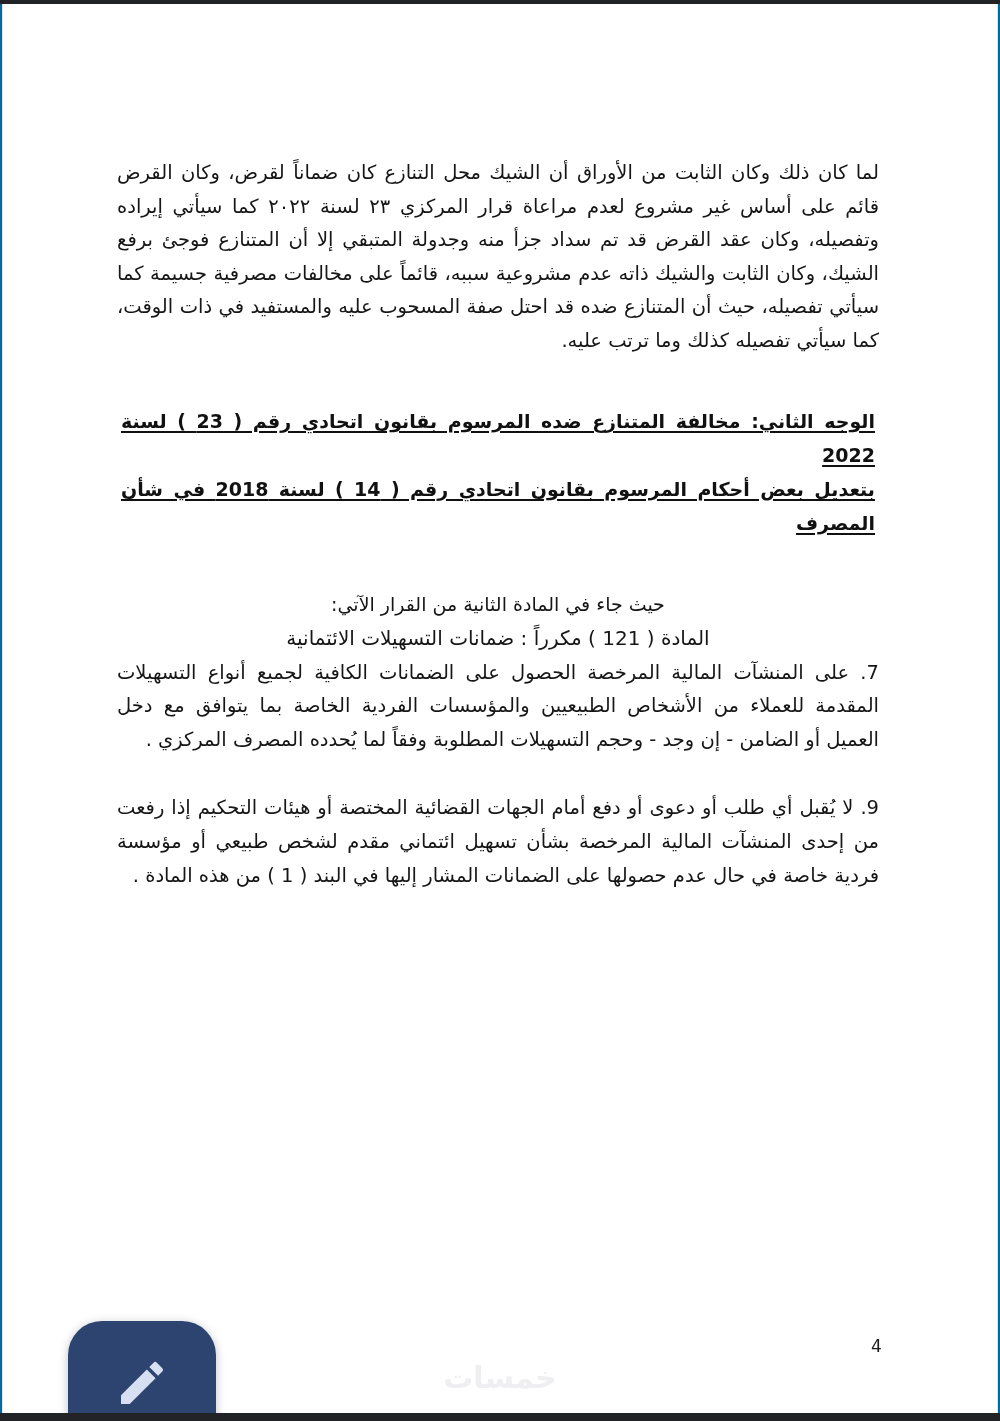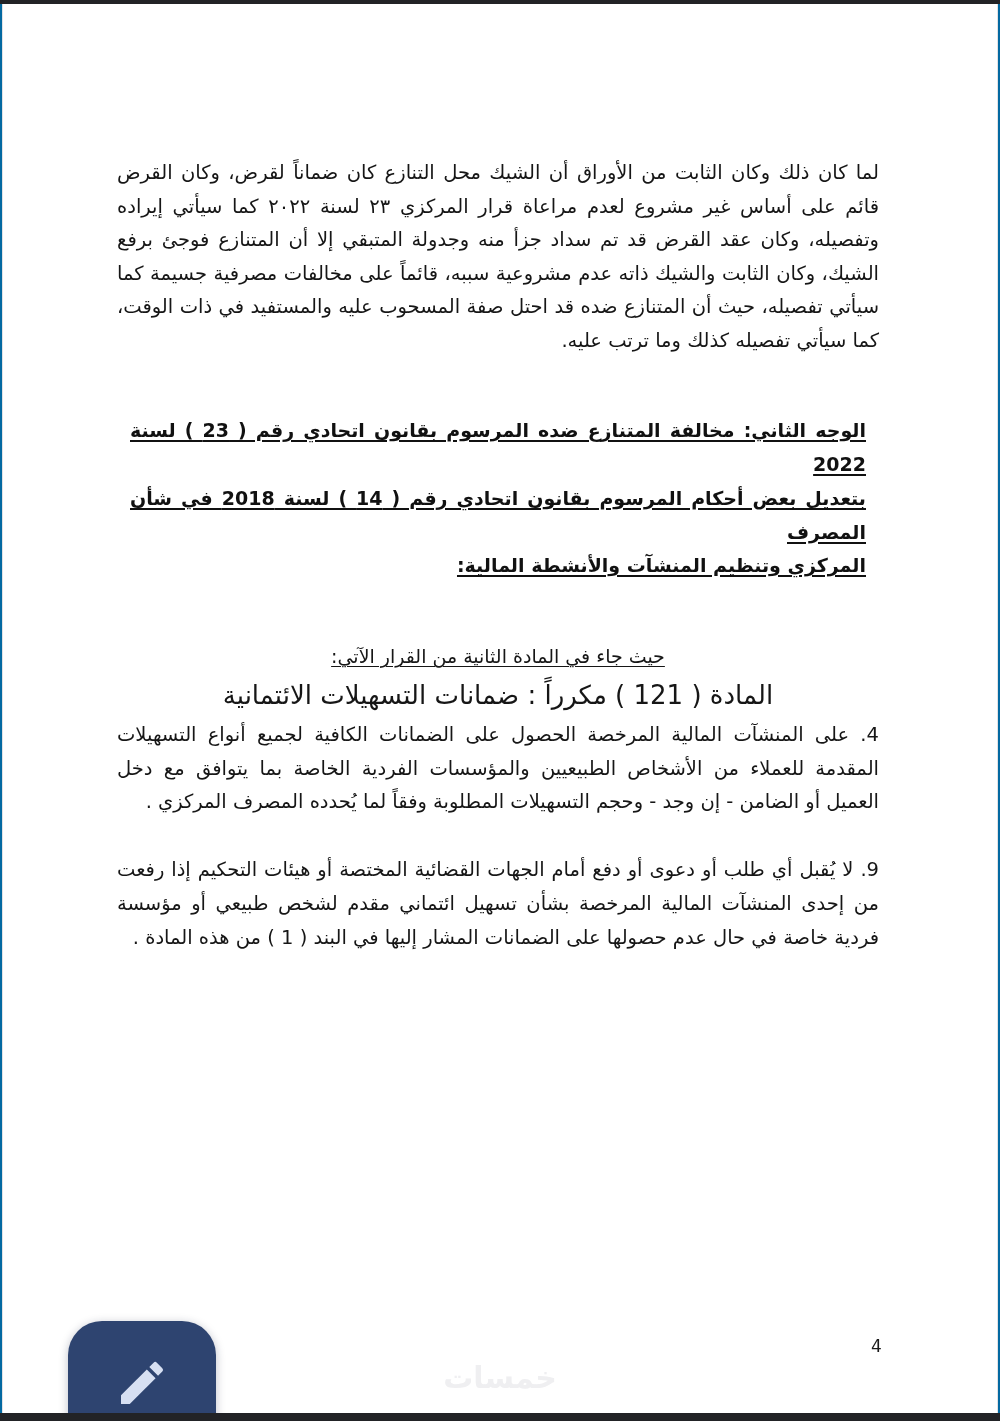--- a/index.html
+++ b/index.html
@@ -80,45 +80,44 @@
   .spacer-md { height: 34px; }
   .spacer-lg { height: 44px; }
 
   
   .heading-block {
     font-size: 19px;
     font-weight: bold;
     line-height: 1.78;
     text-align: justify;
     text-align-last: right;
-    margin: 13px;
+    margin: 4px;
     color: #111111;
   }
   .heading-block .hl {
     display: inline;
     text-decoration: underline;
     text-decoration-thickness: 2px;
     text-underline-offset: 3px;
   }
 
   
   .subheading {
     font-size: 19px;
     line-height: 1.72;
     margin: 0;
     text-align: center;
     color: #161616;
   }
   .subheading span {
-    text-decoration: underline;
     text-decoration-thickness: 1px;
     text-underline-offset: 3px;
   }
   .line-center {
-    font-size: 26px;
+    font-size: 20px;
     line-height: 1.72;
     margin: 0;
     text-align: center;
   }
 
   
   .clause {
     font-size: 19.5px;
     line-height: 1.74;
     margin: 0;
@@ -191,33 +190,32 @@
 
     <div id="doc-body">
 
       <p class="para body-justified">لما كان ذلك وكان الثابت من الأوراق أن الشيك محل التنازع كان ضماناً لقرض، وكان القرض قائم على أساس غير مشروع لعدم مراعاة قرار المركزي ٢٣ لسنة ٢٠٢٢ كما سيأتي إيراده وتفصيله، وكان عقد القرض قد تم سداد جزأ منه وجدولة المتبقي إلا أن المتنازع فوجئ برفع الشيك، وكان الثابت والشيك ذاته عدم مشروعية سببه، قائماً على مخالفات مصرفية جسيمة كما سيأتي تفصيله، حيث أن المتنازع ضده قد احتل صفة المسحوب عليه والمستفيد في ذات الوقت، كما سيأتي تفصيله كذلك وما ترتب عليه.</p>
 
       <div class="spacer-lg"></div>
 
       <div class="heading-block">
         <span class="hl">الوجه الثاني: مخالفة المتنازع ضده المرسوم بقانون اتحادي رقم ( 23 ) لسنة 2022</span><br>
         <span class="hl">بتعديل بعض أحكام المرسوم بقانون اتحادي رقم ( 14 ) لسنة 2018 في شأن المصرف</span><br>
-        <span class="hl">المركزي وتنظيم المنشآت والأنشطة المالية:</span>
       </div>
 
       <div class="spacer-lg"></div>
 
       <p class="subheading">
         <span>حيث جاء في المادة الثانية من القرار الآتي:</span>
       </p>
 
 
       <p class="line-center">المادة ( 121 ) مكرراً : ضمانات التسهيلات الائتمانية</p>
 
-      <p class="clause">4. على المنشآت المالية المرخصة الحصول على الضمانات الكافية لجميع أنواع التسهيلات المقدمة للعملاء من الأشخاص الطبيعيين والمؤسسات الفردية الخاصة بما يتوافق مع دخل العميل أو الضامن - إن وجد - وحجم التسهيلات المطلوبة وفقاً لما يُحدده المصرف المركزي .</p>
+      <p class="clause">7. على المنشآت المالية المرخصة الحصول على الضمانات الكافية لجميع أنواع التسهيلات المقدمة للعملاء من الأشخاص الطبيعيين والمؤسسات الفردية الخاصة بما يتوافق مع دخل العميل أو الضامن - إن وجد - وحجم التسهيلات المطلوبة وفقاً لما يُحدده المصرف المركزي .</p>
 
       <div class="spacer-md"></div>
 
       <p class="clause">9. لا يُقبل أي طلب أو دعوى أو دفع أمام الجهات القضائية المختصة أو هيئات التحكيم إذا رفعت من إحدى المنشآت المالية المرخصة بشأن تسهيل ائتماني مقدم لشخص طبيعي أو مؤسسة فردية خاصة في حال عدم حصولها على الضمانات المشار إليها في البند ( 1 ) من هذه المادة .</p>
 
       <div class="spacer-md"></div>
 
 
     </div>
 

